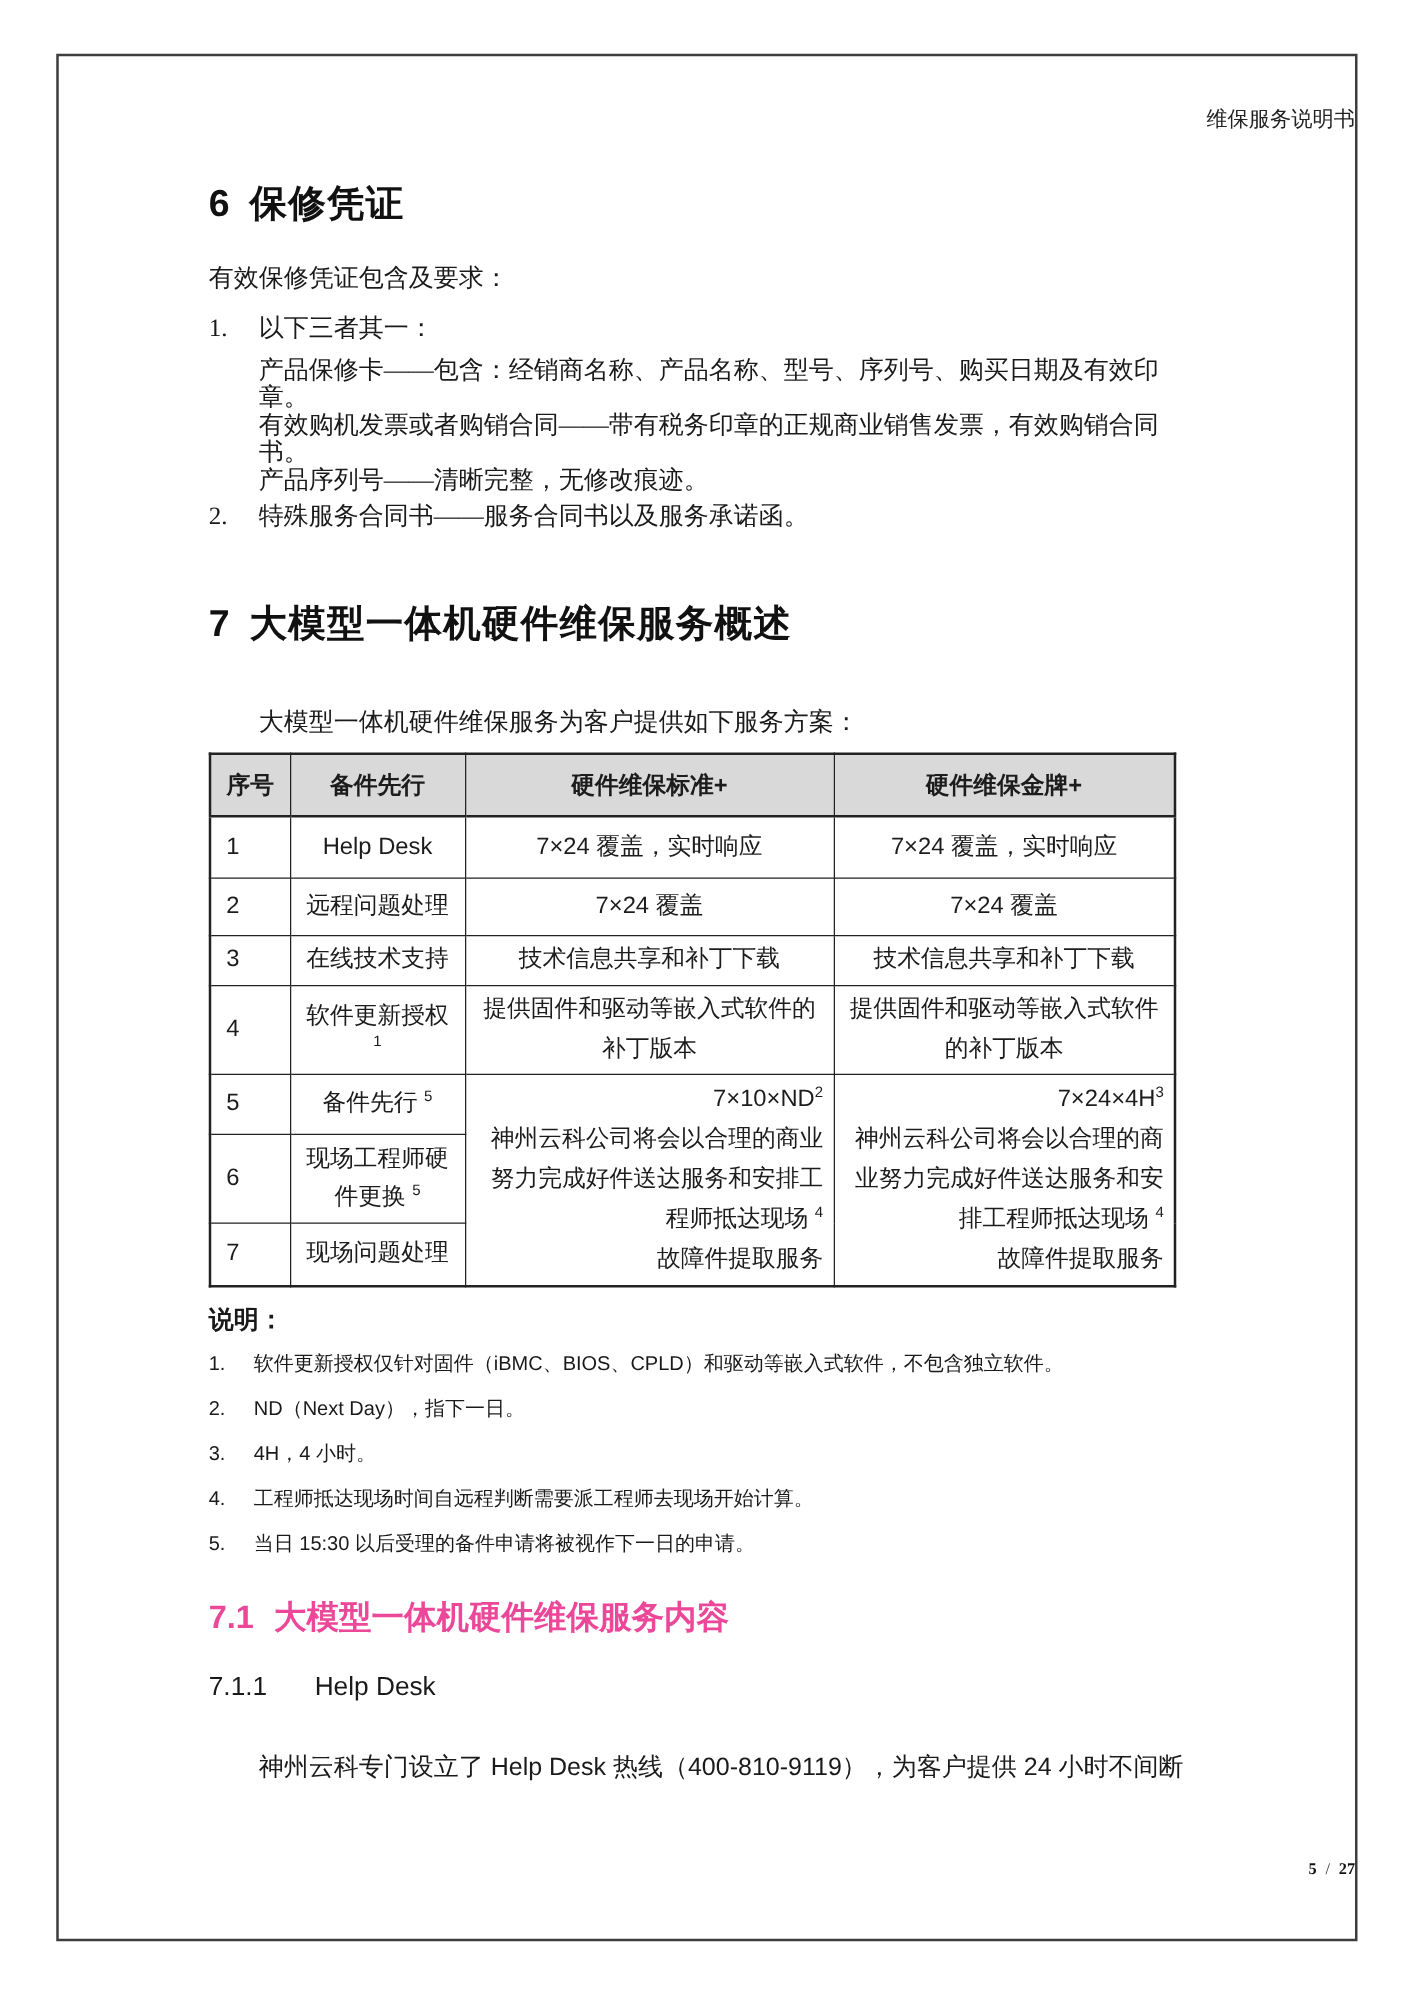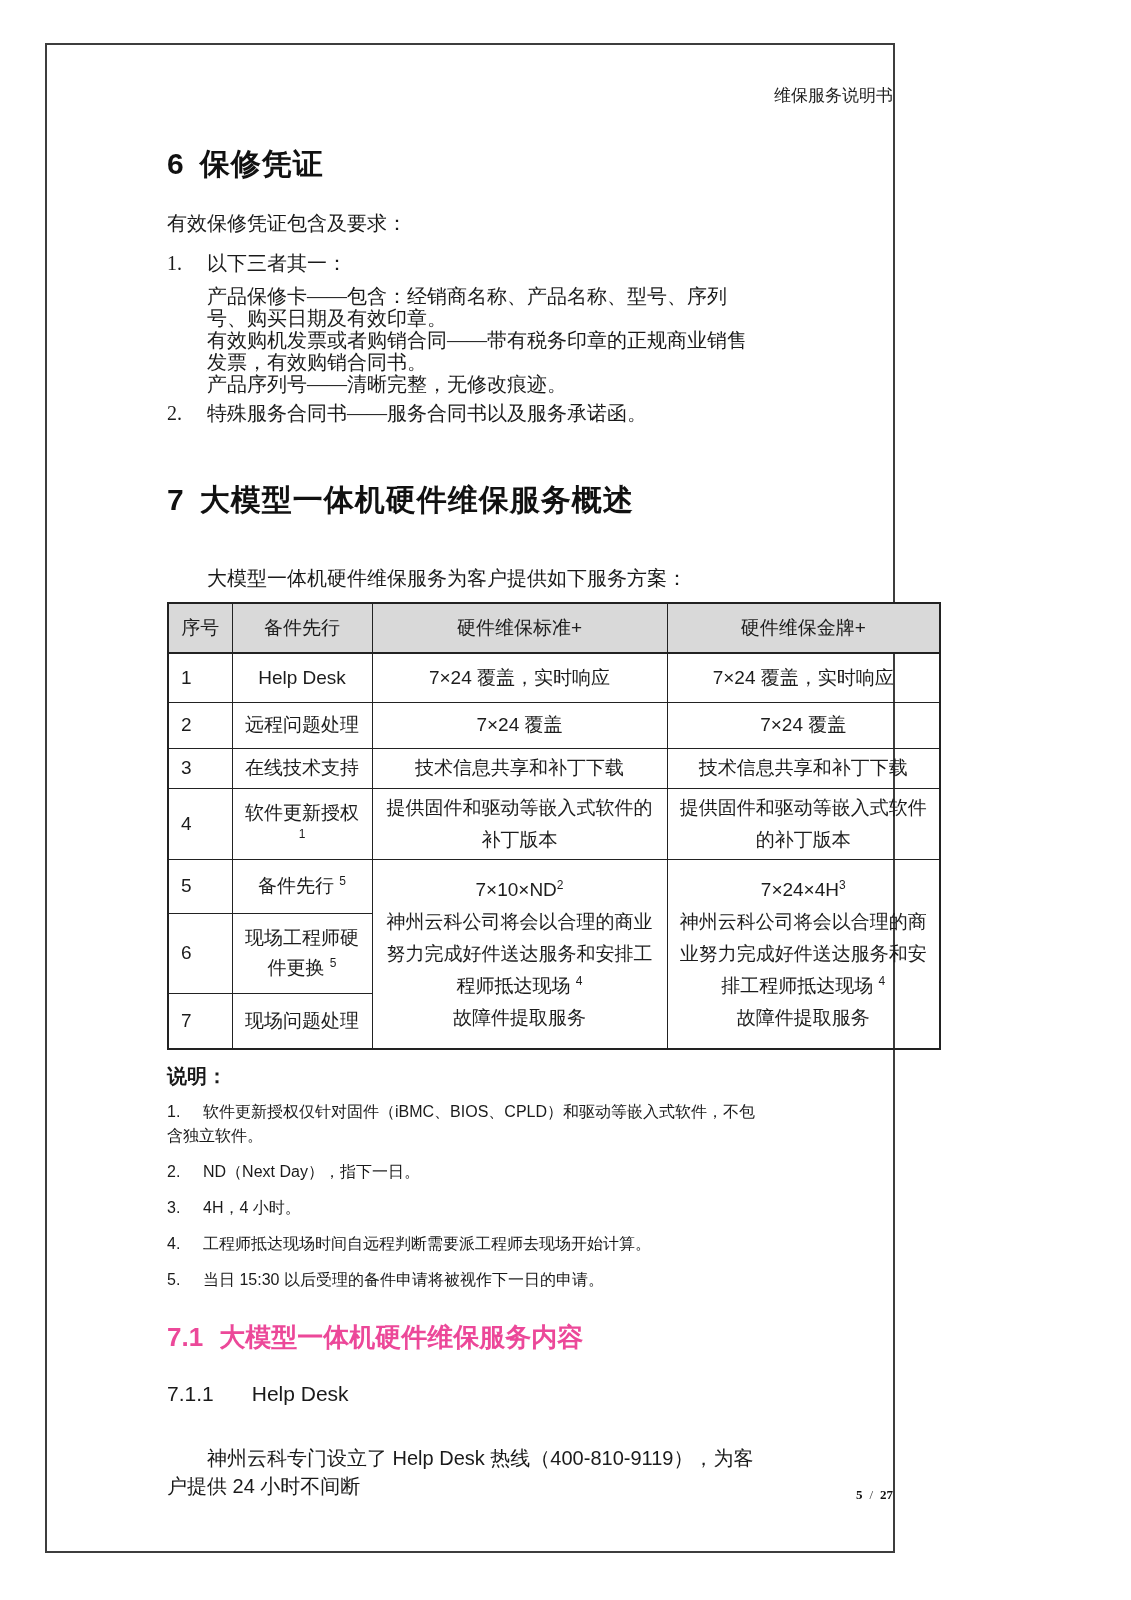--- a/index.html
+++ b/index.html
@@ -7,21 +7,21 @@
   body {
     width: 1131px; height: 1600px;
     position: relative;
     font-family: "Liberation Sans", "DejaVu Sans", sans-serif;
     color: #1a1a1a;
     overflow: hidden;
   }
   .frame {
     position: absolute;
     left: 45px; top: 43px;
-    width: 850px; height: 1510px;
+    width: 1041px; height: 1510px;
     border: 2px solid #3d3d3d;
     background: #ffffff;
   }
   .content { margin: 0 136px 12px 120px; }
 
   .doc-header {
     margin-top: 40px;
     text-align: right;
     font-family: "Liberation Serif", "DejaVu Serif", serif;
     font-size: 17px; line-height: 22px;
@@ -57,35 +57,35 @@
     border-collapse: collapse;
     table-layout: fixed;
     border: 2px solid #222;
     font-size: 19px;
     color: #1c1c1c;
   }
   table.svc th, table.svc td { border: 1px solid #222; }
   table.svc th {
     background: #d9d9d9;
     height: 50px;
-    font-weight: normal;
+    font-weight: bold;
     text-align: center;
     border-bottom: 2px solid #222;
   }
   td.c-num { text-align: left; padding-left: 12px; }
   td.c-svc { text-align: center; line-height: 30px; padding: 4px 6px; }
   td.c-val { text-align: center; line-height: 32px; padding: 3px 8px; }
   tr.r1 { height: 49px; }
   tr.r2 { height: 46px; }
   tr.r3 { height: 40px; }
   tr.r4 { height: 70px; }
   tr.r5 { height: 47px; }
   tr.r6 { height: 67px; }
   tr.r7 { height: 48px; }
-  td.merged { vertical-align: top; text-align: center; line-height: 32px; padding: 14px 8px; }
+  td.merged { vertical-align: top; text-align: right; line-height: 32px; padding: 4px 8px; }
   sup { font-size: 12px; line-height: 0; }
   .sup-line { line-height: 22px; }
 
   .notes-title { margin-top: 14px; font-size: 20px; line-height: 24px; font-weight: bold; }
   .note { margin-top: 12px; font-size: 16px; line-height: 24px; }
   .note-num { display: inline-block; width: 36px; }
 
   h2 {
     margin-top: 28px;
     font-size: 26px; line-height: 34px;

